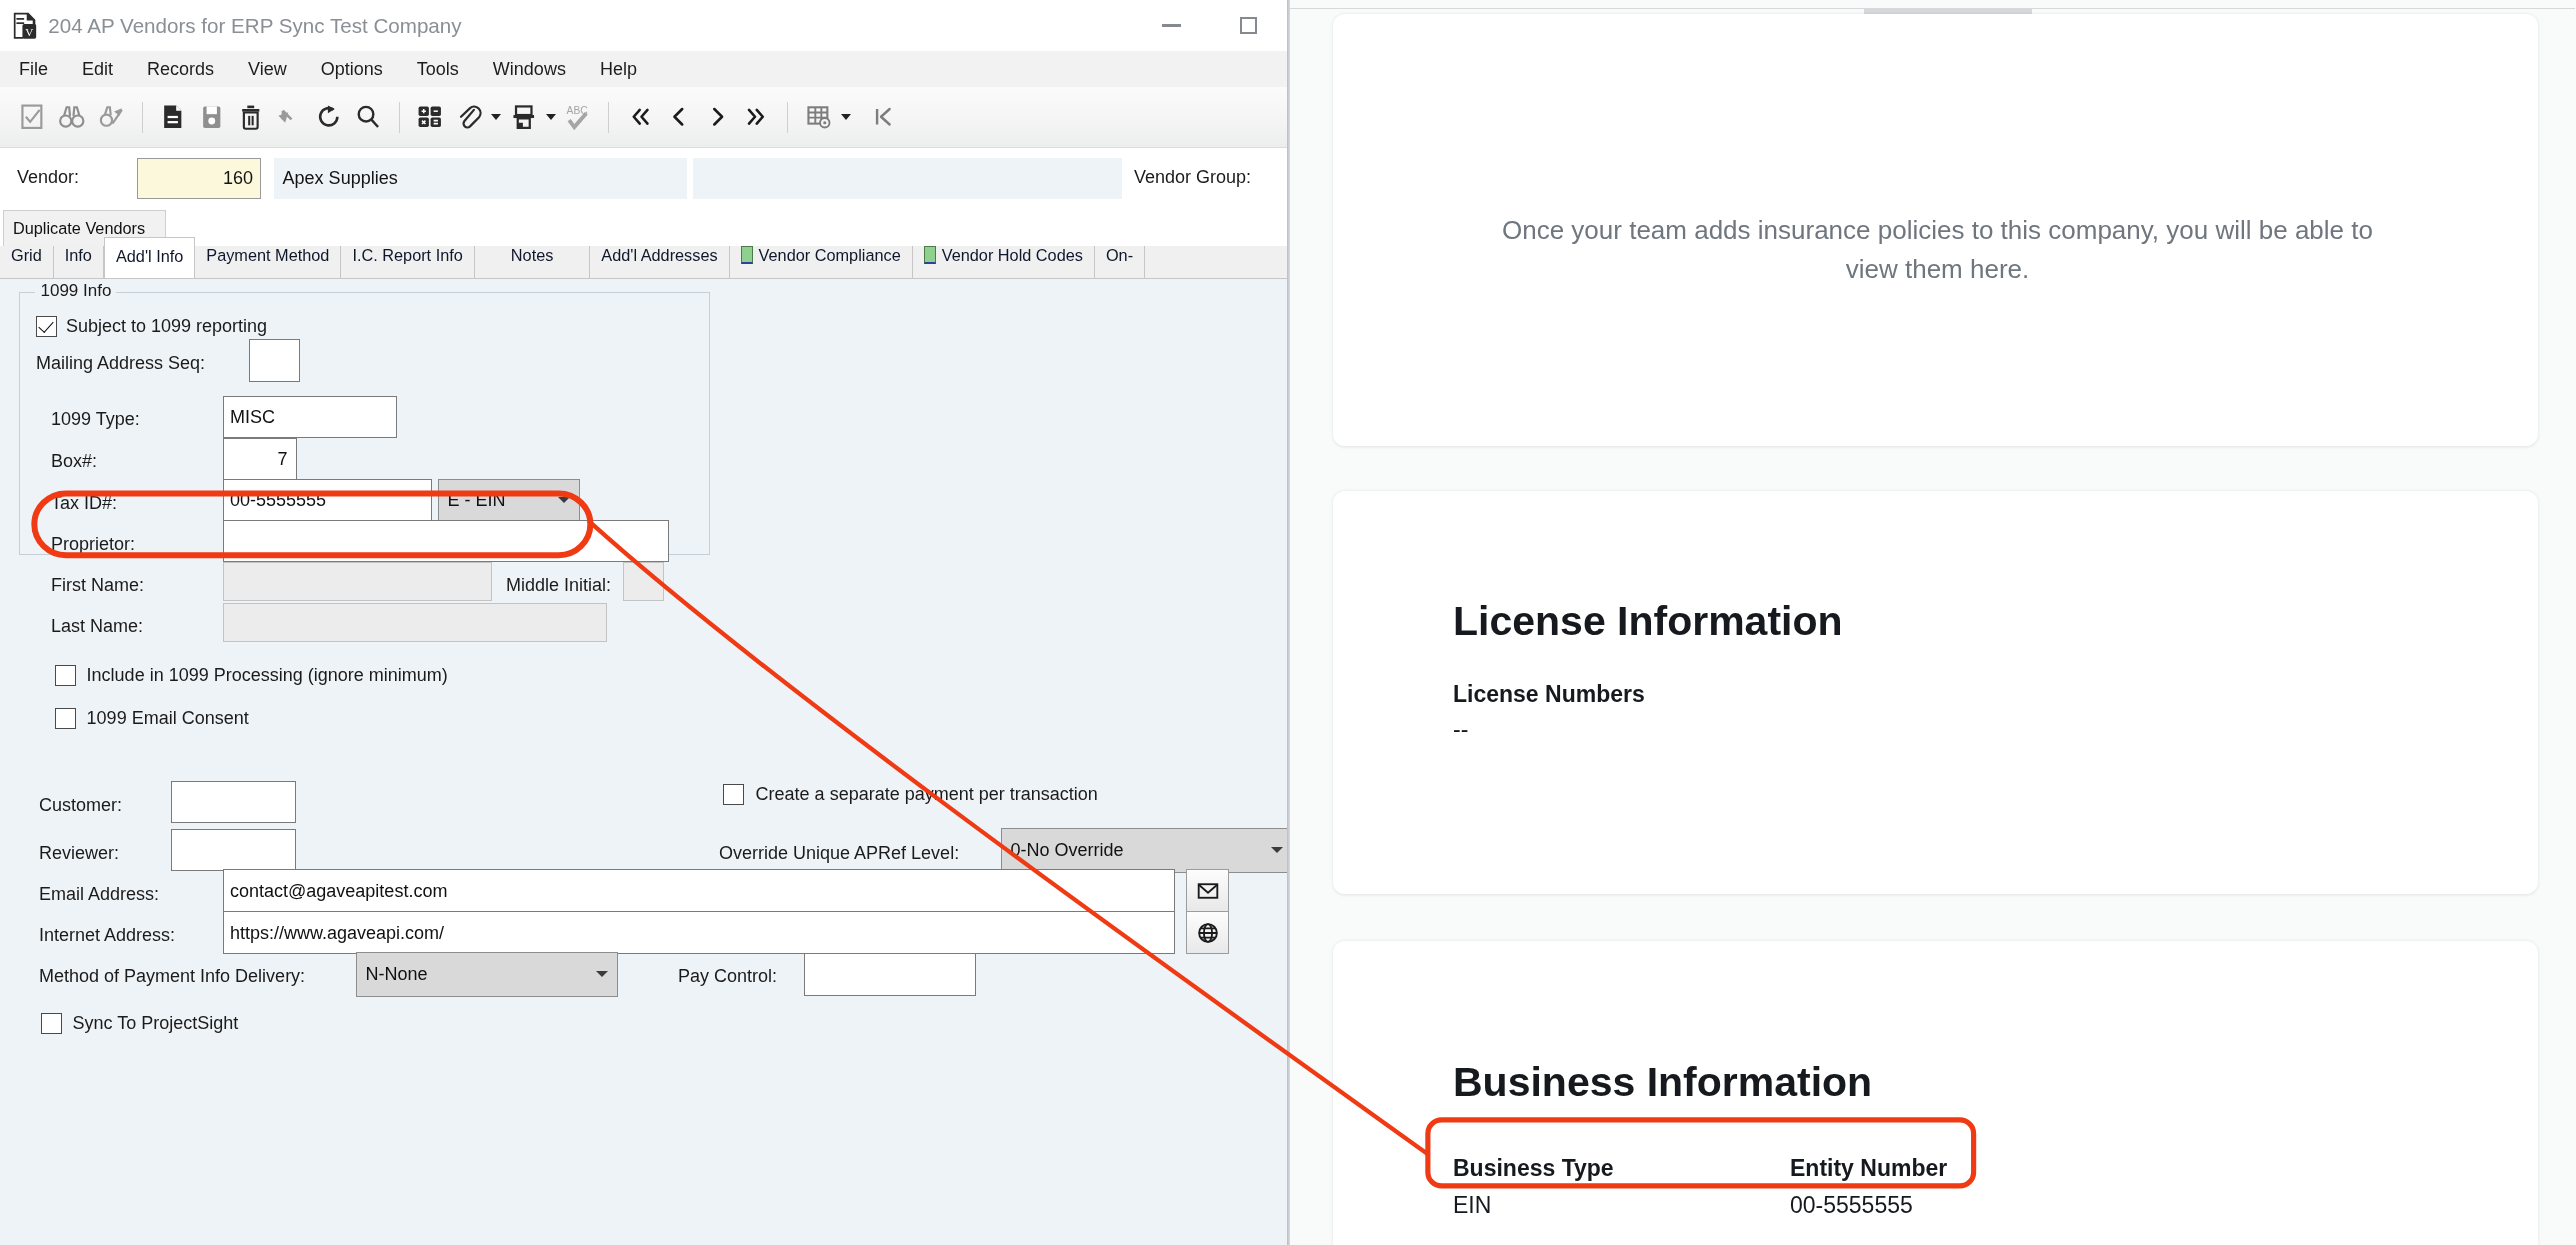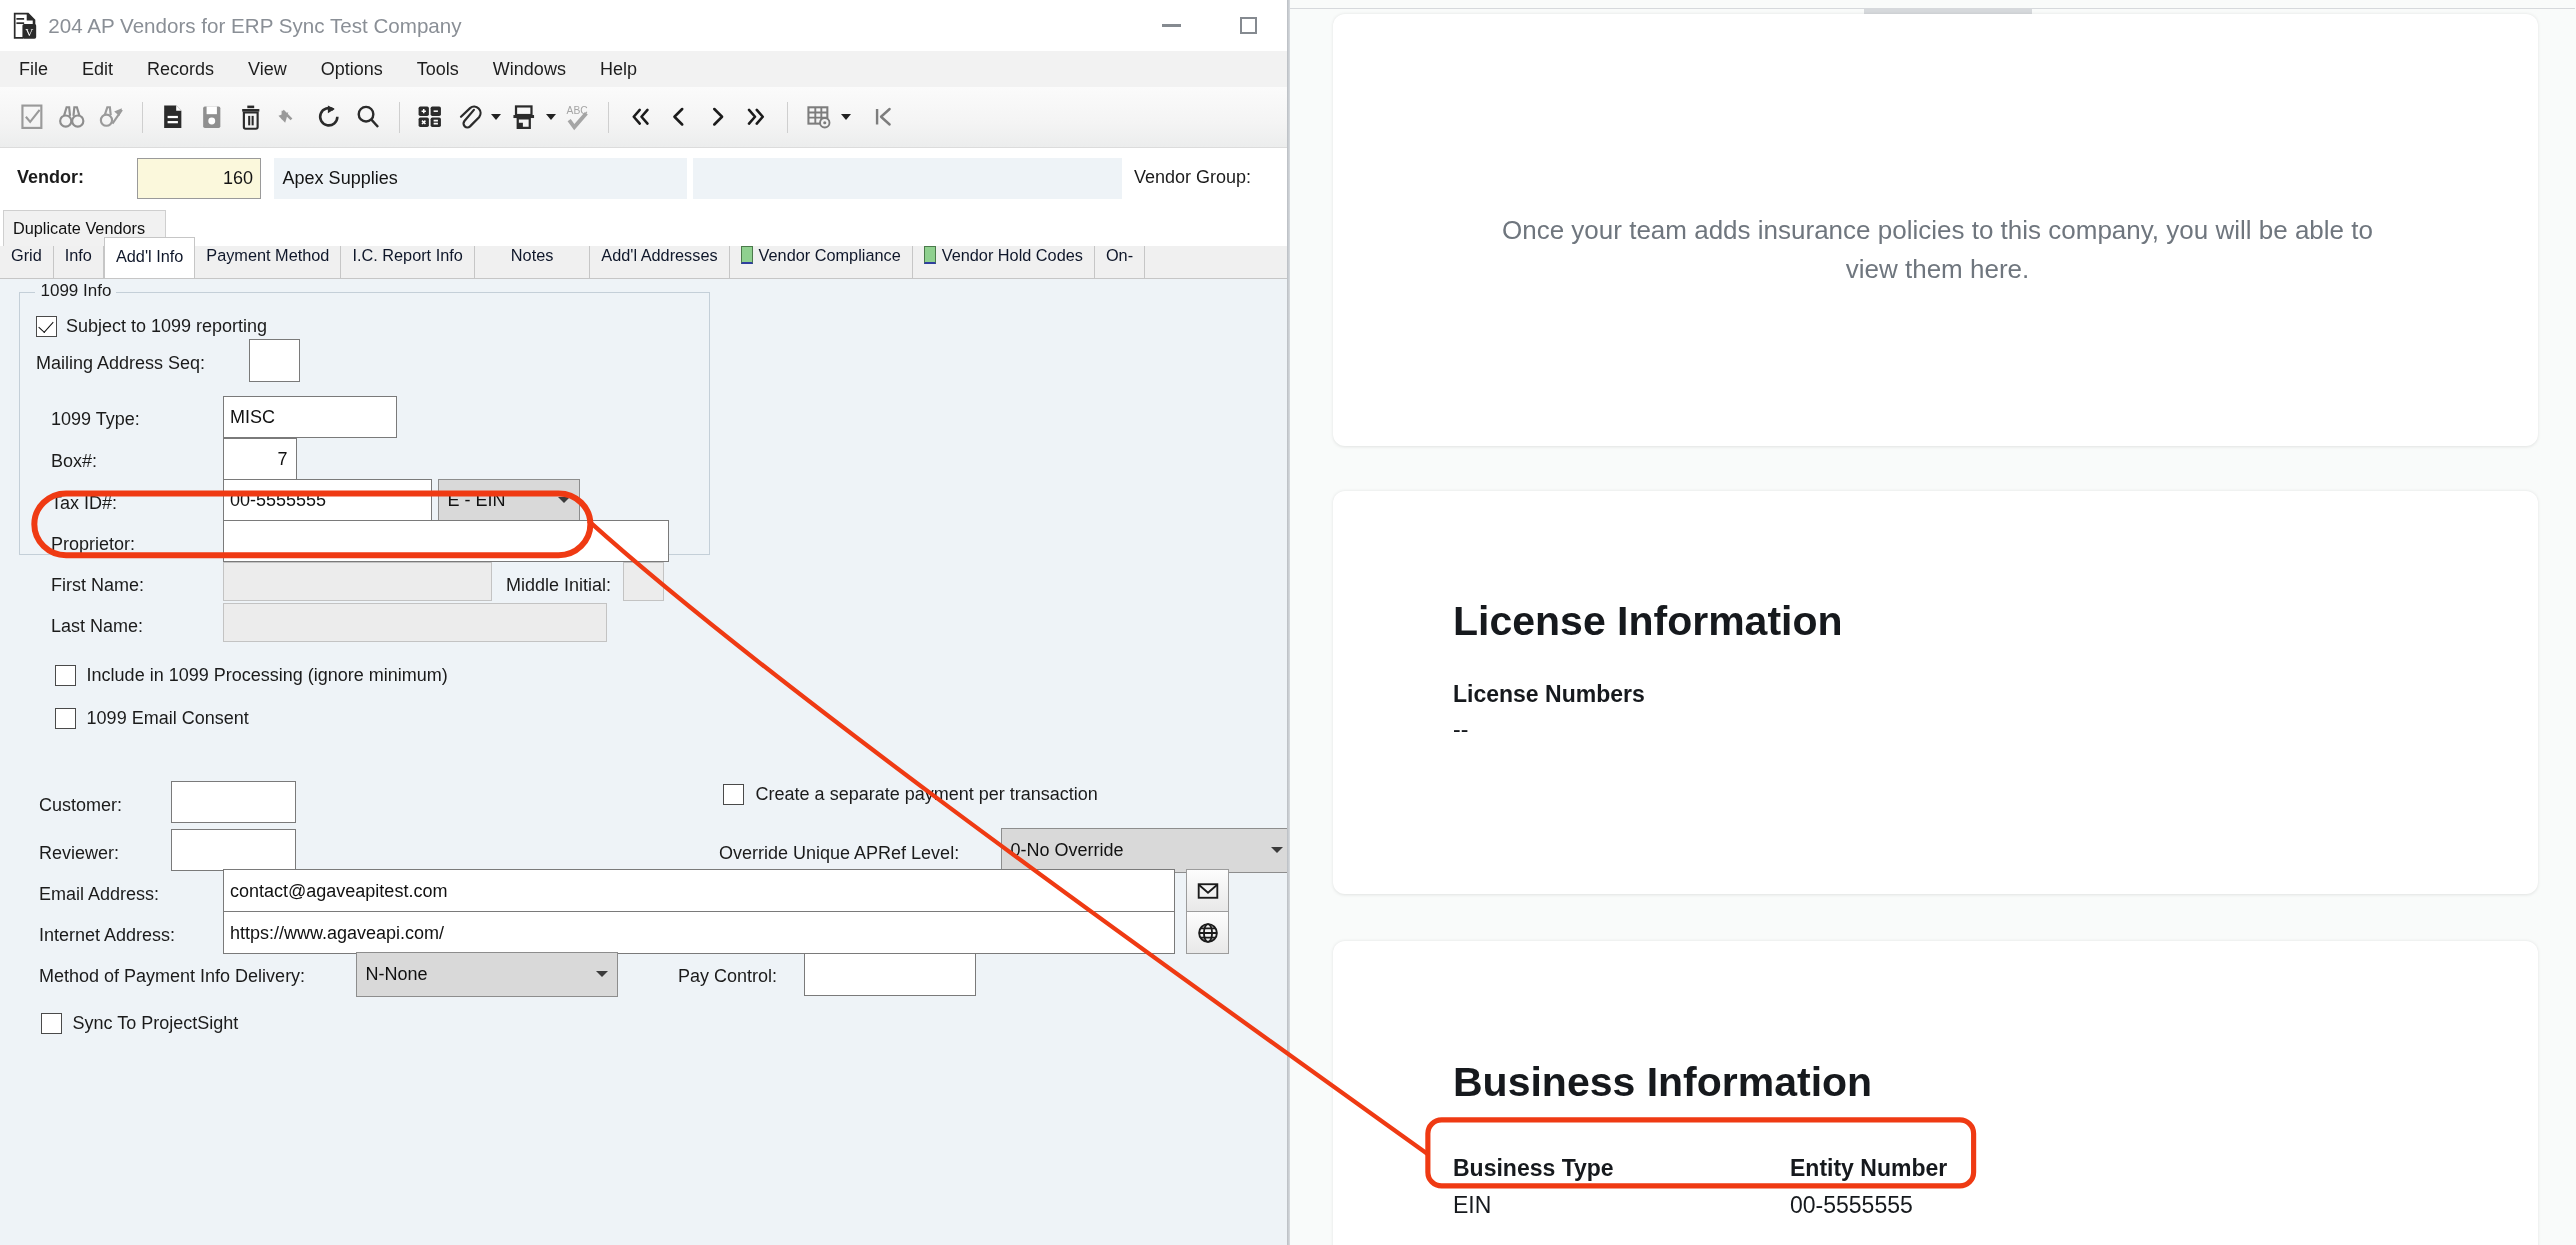--- a/index.html
+++ b/index.html
@@ -66,21 +66,21 @@
     width:0;height:0;border-left:5.1px solid transparent;border-right:5.1px solid transparent;
     border-top:6px solid #222; display:block;
   }
 
   
   .vendorbar {
     position:absolute; left:0; top:148px; width:1287px; height:63px;
     background:#ffffff;
   }
   .lbl { font-size: 18px; color:#1b1b1b; white-space:nowrap; }
-  .vendorbar .lbl-vendor { position:absolute; left:17px; top:19px;font-weight:bold; }
+  .vendorbar .lbl-vendor { position:absolute; left:17px; top:19px; }
   .fld-vendor-no {
     position:absolute; left:137px; top:10.3px; width:124px; height:41px;
     background:#fbf8dc; border:0.9px solid #9a9a9a;
     font-size:18px; color:#141414; text-align:right; line-height:39px; padding-right:6.9px;
   }
   .fld-vendor-name {
     position:absolute; left:274px; top:10.3px; width:413px; height:41px;
     background:#eef3f7; border:none; font-size:18px; color:#141414;
     line-height:41px; padding-left:8.6px;
   }

